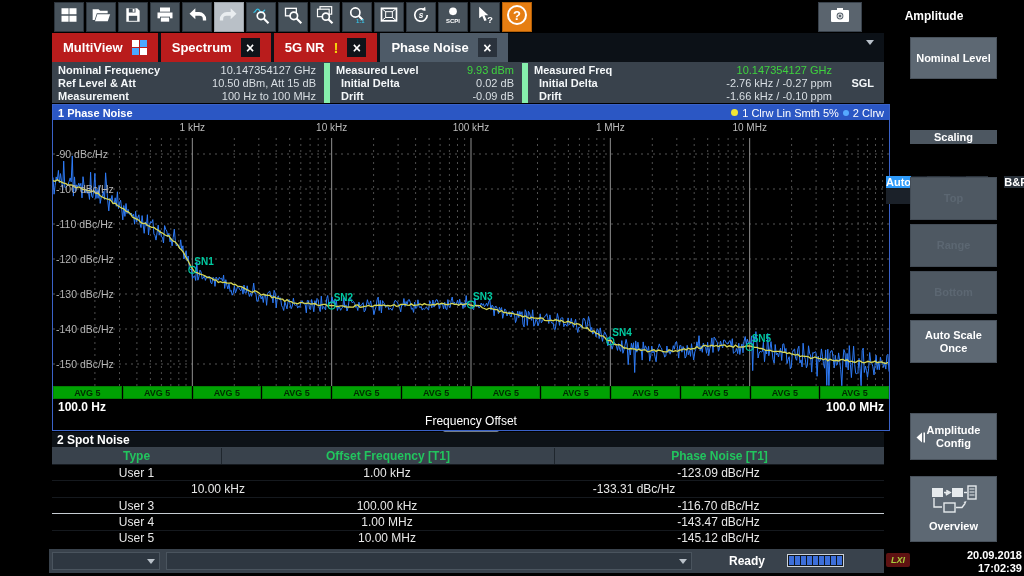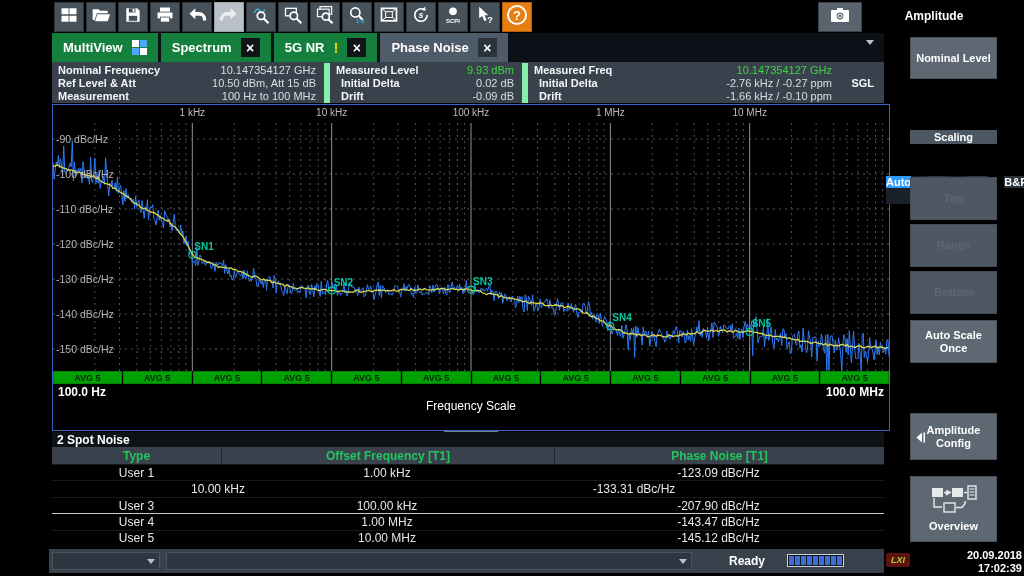--- a/index.html
+++ b/index.html
@@ -8,21 +8,21 @@
   
   .toolbar{position:absolute;left:54px;top:2px;height:30px;display:flex;gap:2px;}
   .tbtn{width:30px;height:30px;background:#46515a;border:1px solid #2c343c;box-sizing:border-box;
         display:flex;align-items:center;justify-content:center;}
   .tbtn.disabled{background:#b9c0c7;border-color:#9aa1a8;}
   .tbtn.help{background:#e67e12;border-color:#b35f07;}
   .camera-btn{position:absolute;left:818px;top:2px;width:44px;height:30px;background:#5a646e;
         border:1px solid #39424c;box-sizing:border-box;display:flex;align-items:center;justify-content:center;}
   
   .tabbar{position:absolute;left:52px;top:33px;width:832px;height:29px;background:#0c1117;display:flex;align-items:stretch;}
-  .tab{display:flex;align-items:center;gap:9px;padding:0 11px;background:#15803d;color:#fff;
+  .tab{display:flex;align-items:center;gap:9px;padding:0 11px;background:#b91c1c;color:#fff;
        font-weight:bold;font-size:13px;margin-right:3px;}
   .tab.active{background:#4e5b68;}
   .xbtn{width:19px;height:19px;background:#0f141a;color:#fff;display:flex;align-items:center;justify-content:center;
         font-size:14px;font-weight:bold;line-height:1;}
   .tab.active .xbtn{background:#2a323c;}
   .warn{color:#f5d40c;font-weight:bold;font-size:15px;}
   .mv-grid{display:grid;grid-template-columns:7px 7px;grid-template-rows:7px 7px;gap:1px;}
   .mv-grid i{display:block;}
   .mv-grid i:nth-child(1),.mv-grid i:nth-child(4){background:#fff;}
   .mv-grid i:nth-child(2),.mv-grid i:nth-child(3){background:#4aa8ff;}
@@ -291,20 +291,29 @@
         </div>
       <div class="hrow">
           <span class="hlabel indent">Drift</span>
           <span class="hval">-1.66 kHz / -0.10 ppm</span>
         </div>
       <span class="sgl">SGL</span>
     </div>
   </div>
 
   <div class="chartwin">
+    <div class="ctitle">
+      <span class="tname">1 Phase Noise</span>
+      <span class="legend">
+        <span class="dot y"></span>
+        <span>1 Clrw Lin Smth 5%</span>
+        <span class="dot b"></span>
+        <span>2 Clrw</span>
+      </span>
+    </div>
     <svg class="plot" id="plot" viewBox="0 0 836 266">
         <line x1="0" y1="34" x2="836" y2="34" stroke="#555555" stroke-dasharray="2 4"></line>
         <line x1="0" y1="69" x2="836" y2="69" stroke="#555555" stroke-dasharray="2 4"></line>
         <line x1="0" y1="104" x2="836" y2="104" stroke="#555555" stroke-dasharray="2 4"></line>
         <line x1="0" y1="139" x2="836" y2="139" stroke="#555555" stroke-dasharray="2 4"></line>
         <line x1="0" y1="174" x2="836" y2="174" stroke="#555555" stroke-dasharray="2 4"></line>
         <line x1="0" y1="209" x2="836" y2="209" stroke="#555555" stroke-dasharray="2 4"></line>
         <line x1="0" y1="244" x2="836" y2="244" stroke="#555555" stroke-dasharray="2 4"></line>
         <line x1="41.9" y1="18" x2="41.9" y2="266" stroke="#4e4e4e" stroke-dasharray="2 4"></line>
         <line x1="66.5" y1="18" x2="66.5" y2="266" stroke="#4e4e4e" stroke-dasharray="2 4"></line>
@@ -395,21 +404,21 @@
         <span class="avgseg">AVG 5</span>
         <span class="avgseg">AVG 5</span>
         <span class="avgseg">AVG 5</span>
         <span class="avgseg">AVG 5</span>
         <span class="avgseg">AVG 5</span>
       </div>
     <div class="freqrow">
       <span>100.0 Hz</span>
       <span>100.0 MHz</span>
     </div>
-    <div class="xtitle">Frequency Scale</div>
+    <div class="xtitle">Frequency Offset</div>
   </div>
 
   <div class="splitter"></div>
 
   <div class="tablewin">
     <div class="twtitle">2 Spot Noise</div>
     <div class="twhead">
       <span class="c c1">Type</span>
       <span class="c c2">Offset Frequency [T1]</span>
       <span class="c c3">Phase Noise [T1]</span>
@@ -420,21 +429,21 @@
         <span class="c c2">1.00 kHz</span>
         <span class="c c3">-123.09 dBc/Hz</span>
       </div>
       <div class="trow">
         <span class="c c2">10.00 kHz</span>
         <span class="c c3">-133.31 dBc/Hz</span>
       </div>
       <div class="trow">
         <span class="c c1">User 3</span>
         <span class="c c2">100.00 kHz</span>
-        <span class="c c3">-207.90 dBc/Hz</span>
+        <span class="c c3">-116.70 dBc/Hz</span>
       </div>
       <div class="trow sep">
         <span class="c c1">User 4</span>
         <span class="c c2">1.00 MHz</span>
         <span class="c c3">-143.47 dBc/Hz</span>
       </div>
       <div class="trow">
         <span class="c c1">User 5</span>
         <span class="c c2">10.00 MHz</span>
         <span class="c c3">-145.12 dBc/Hz</span>

